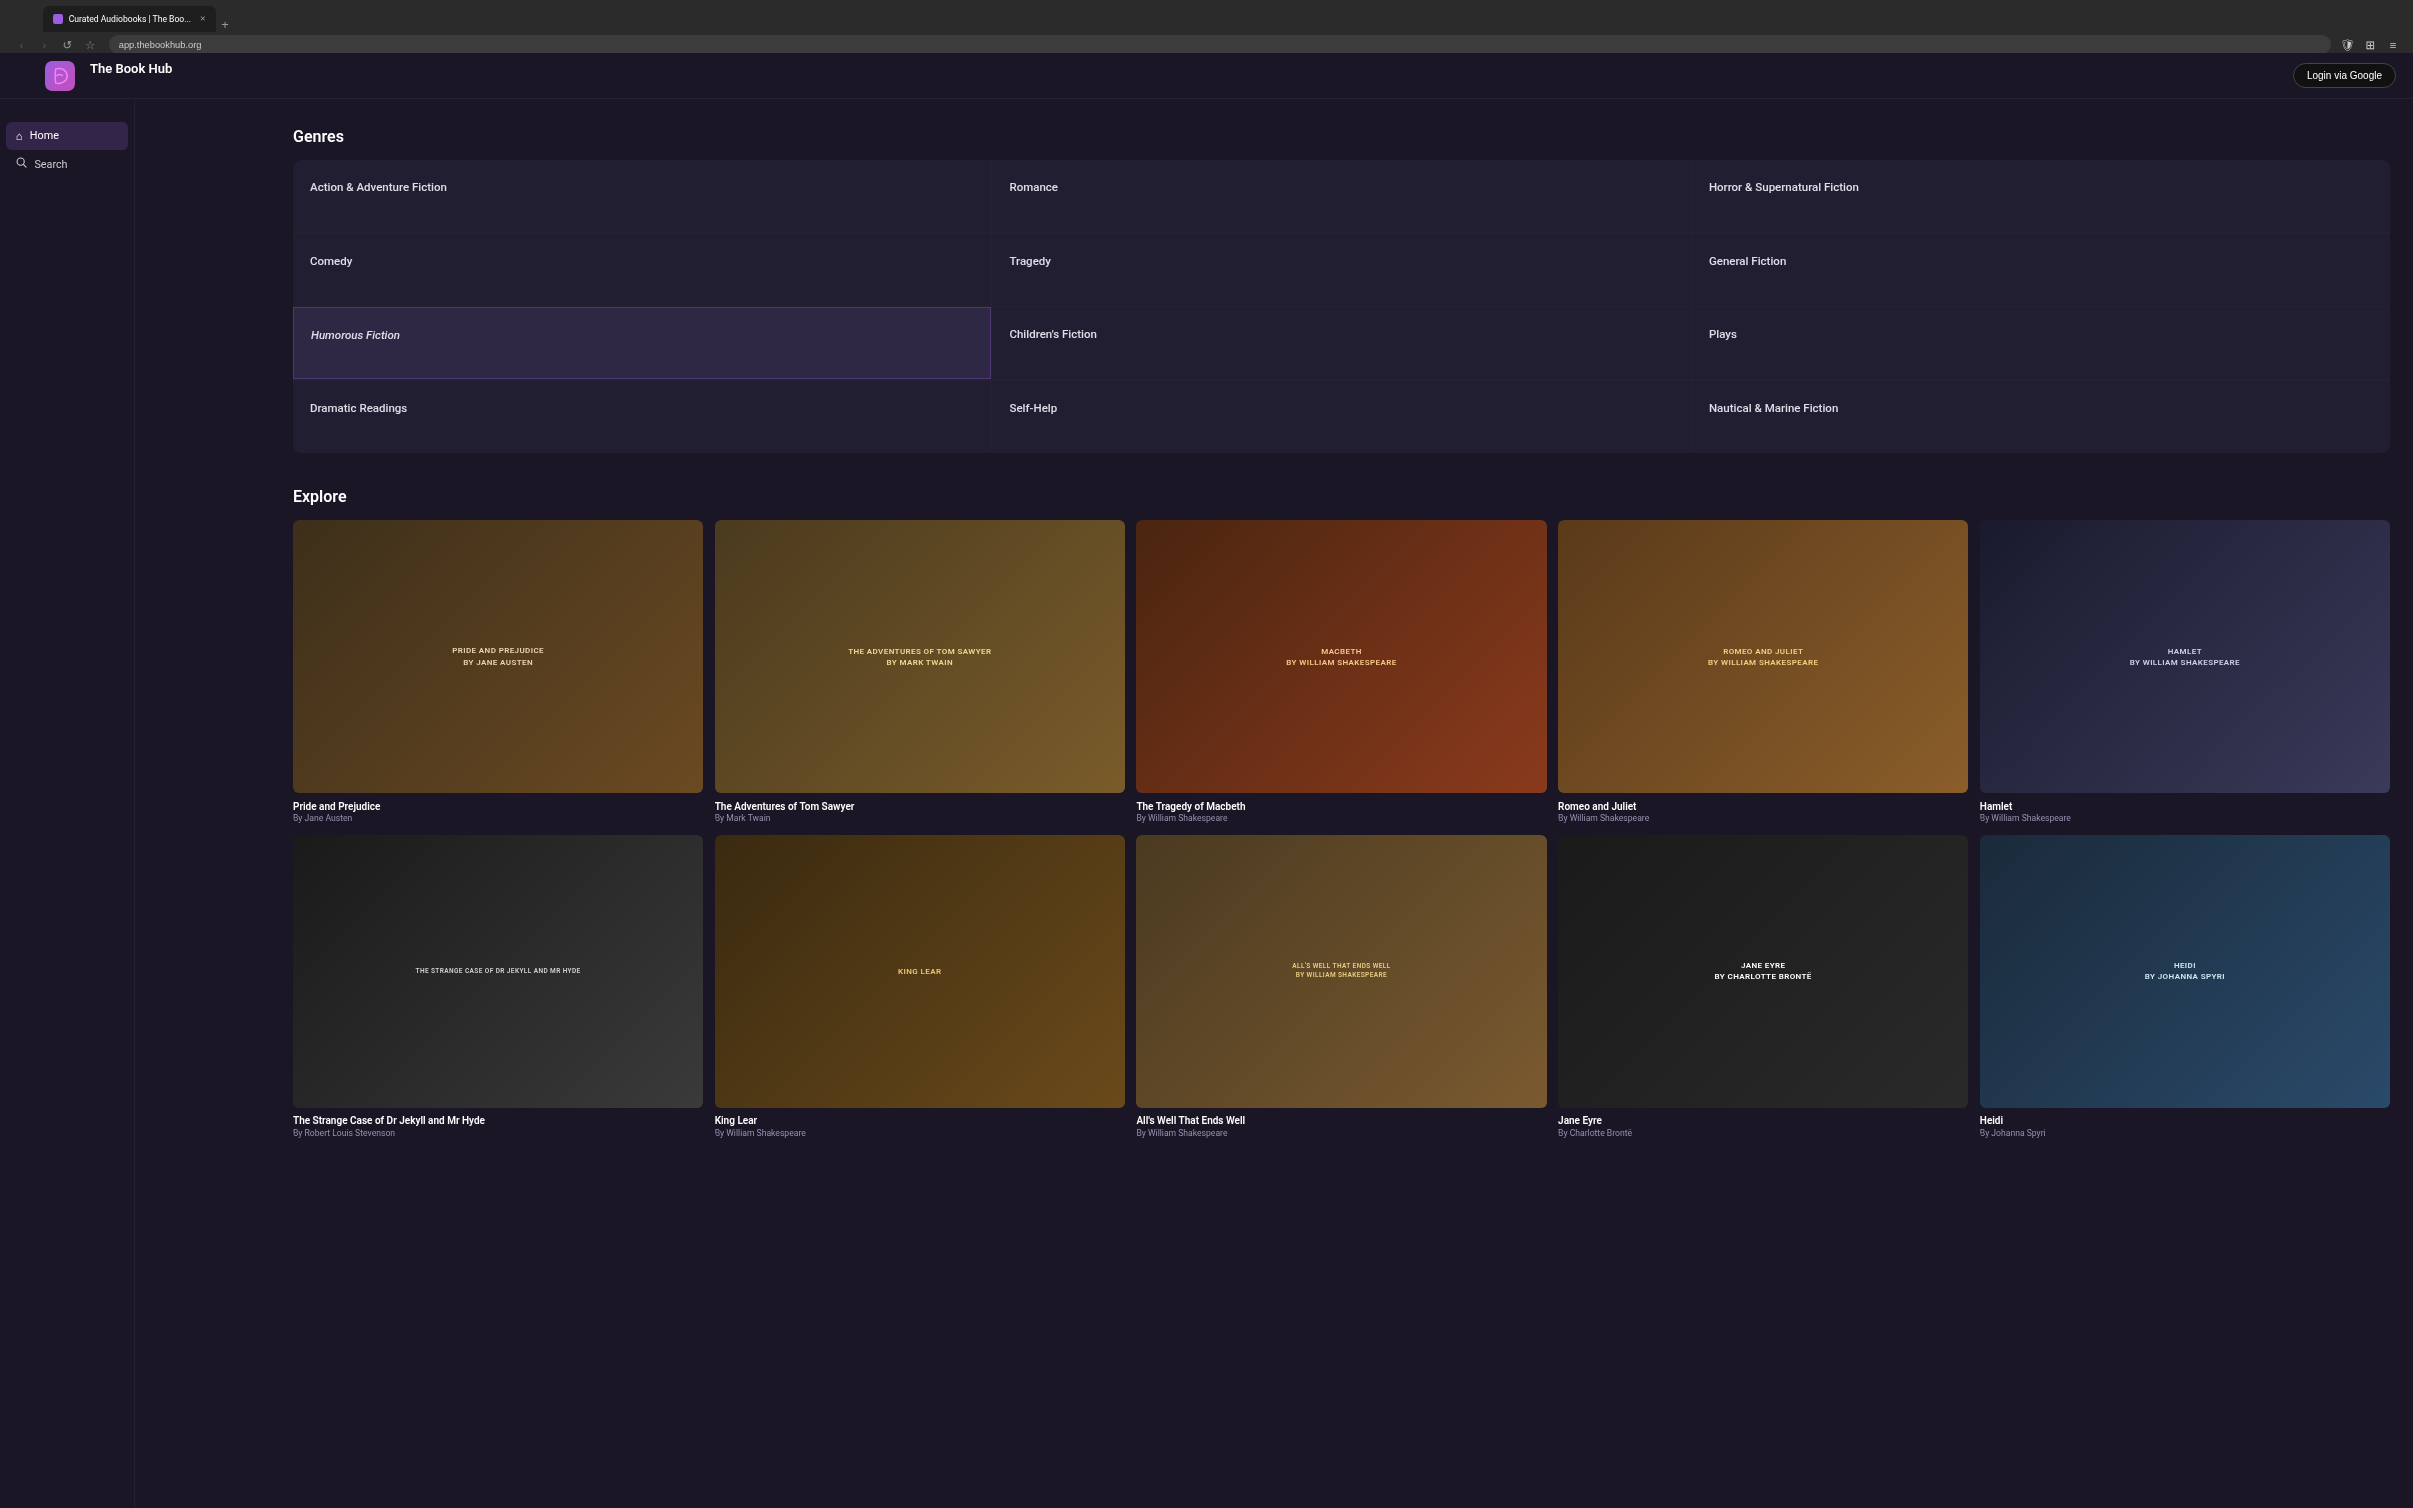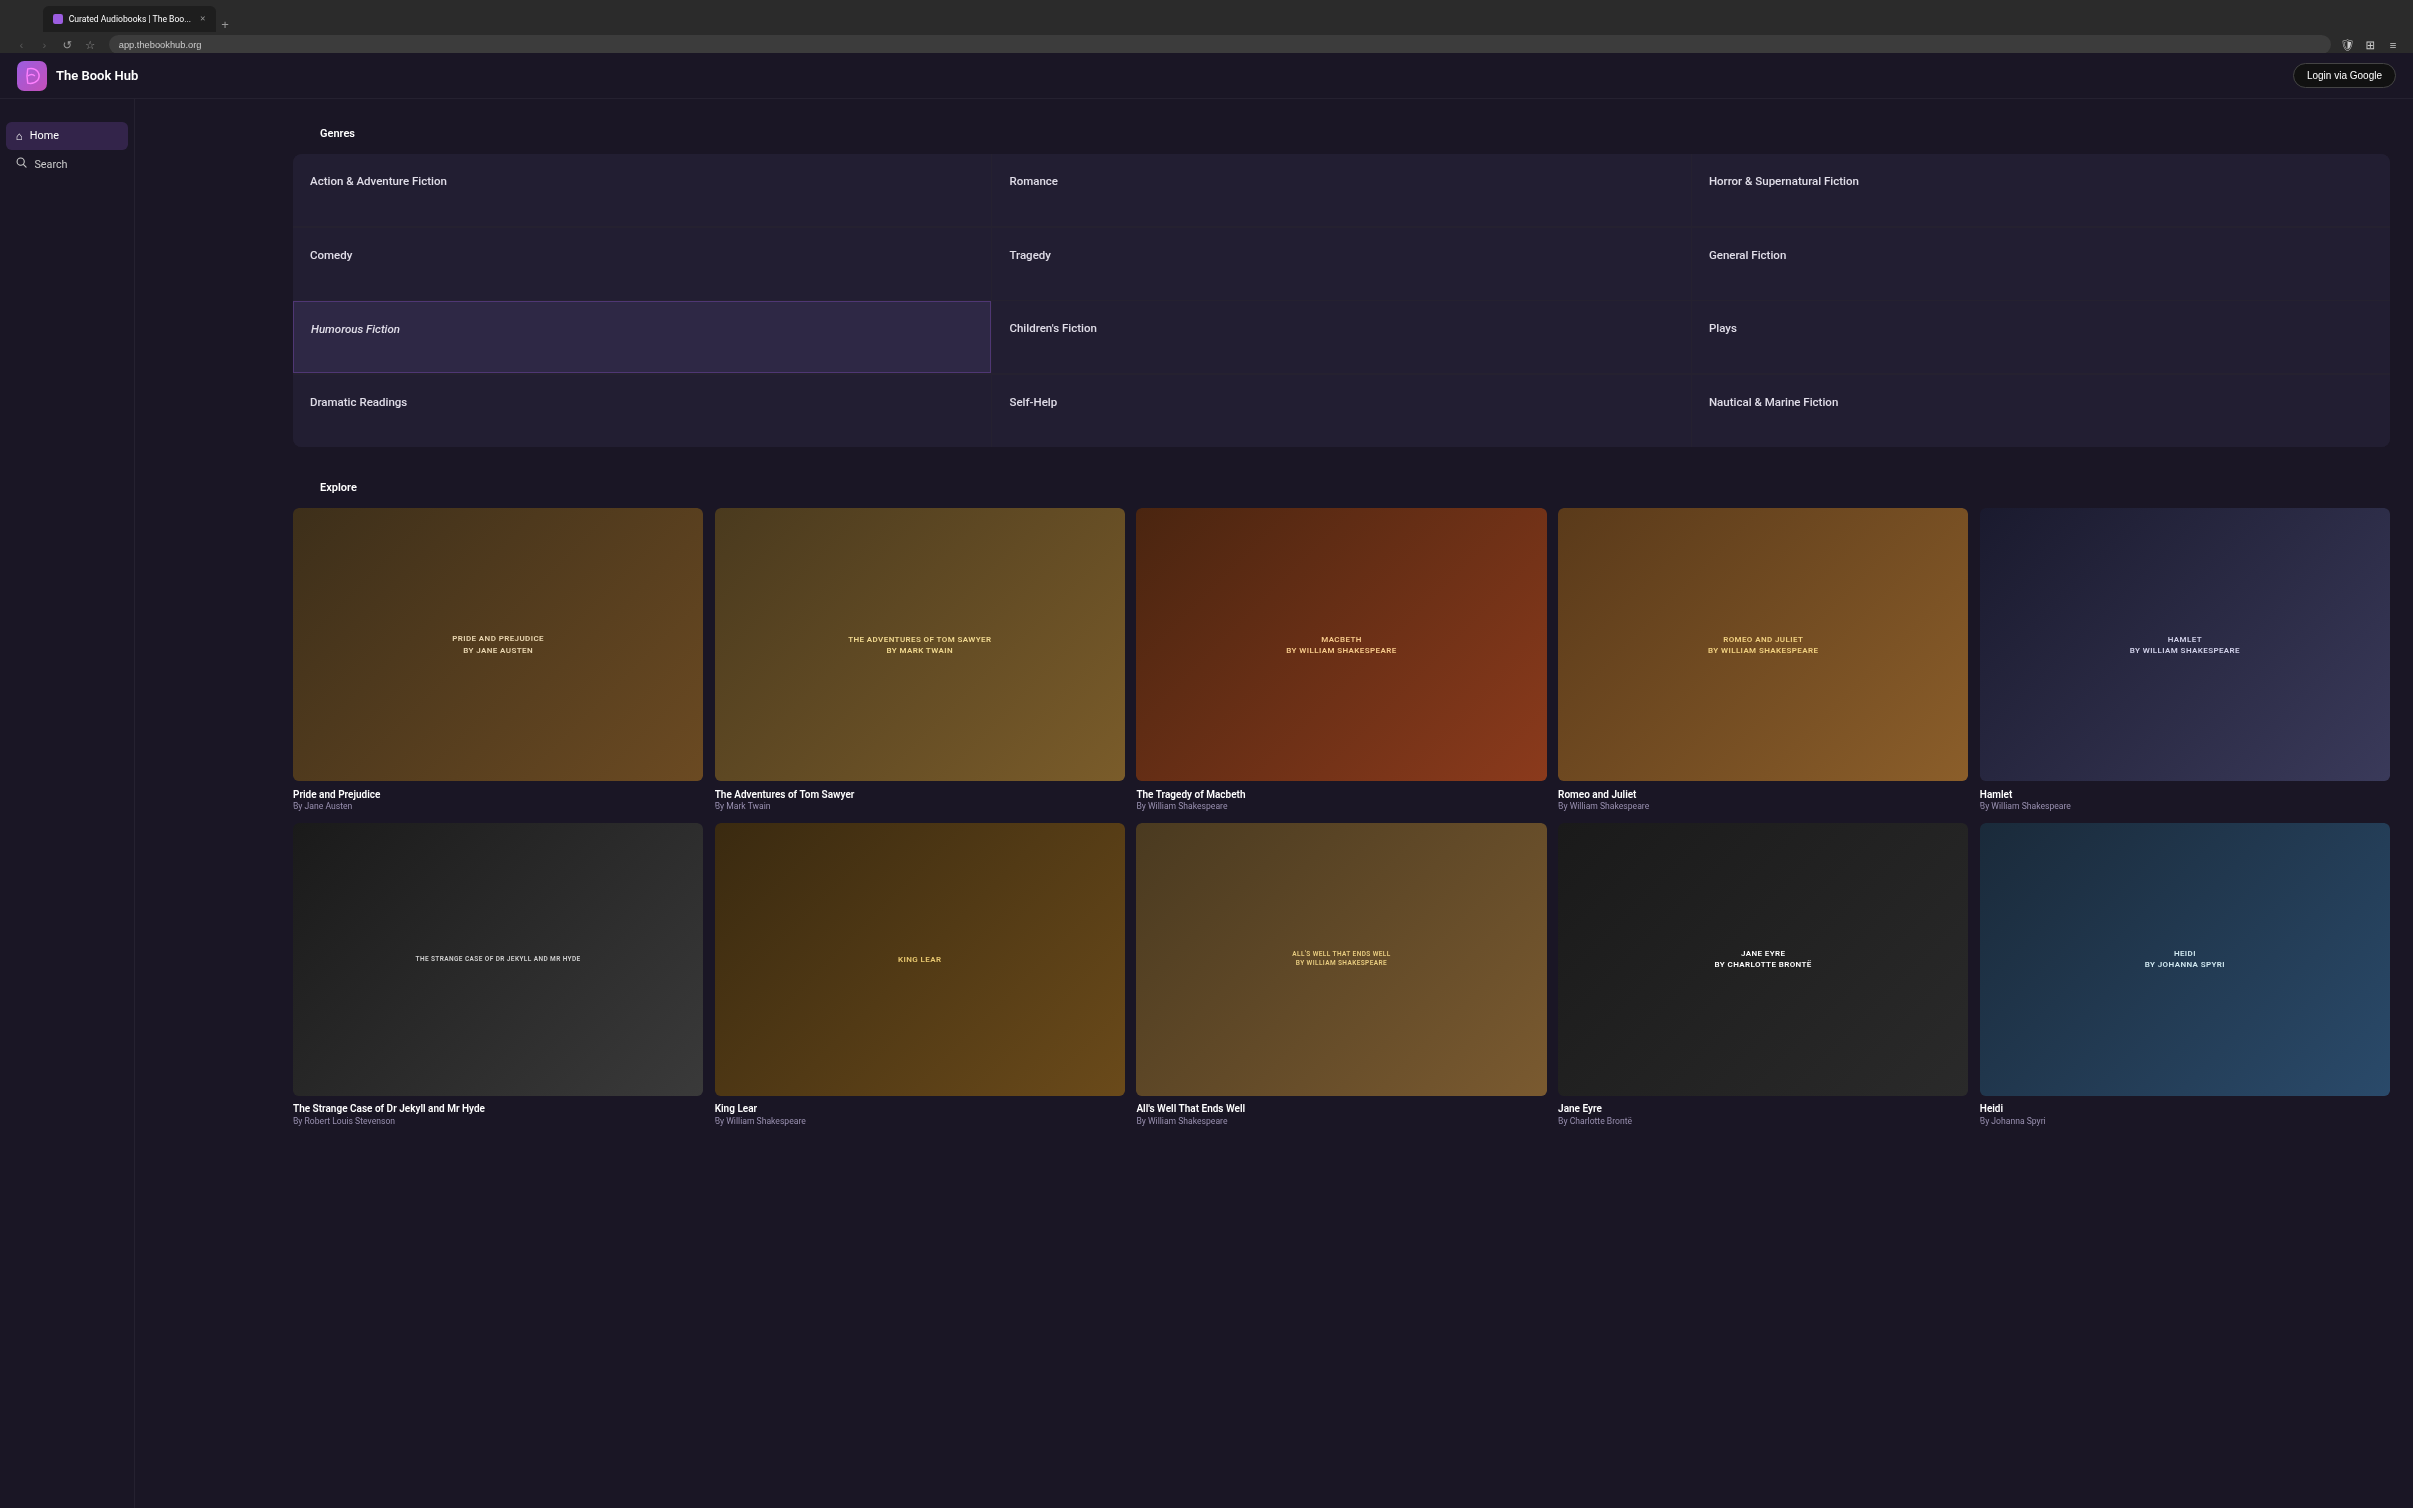--- a/index.html
+++ b/index.html
@@ -122,22 +122,22 @@
       padding: 0 17px;
       position: fixed;
       top: 53px;
       left: 0;
       right: 0;
       z-index: 100;
       border-bottom: 0.7px solid rgba(255,255,255,0.05);
     }
     .logo-wrapper {
       display: flex;
-      align-items: center;
-      gap: 9px;
+      gap: 15px;
+      margin-left: 28px;
     }
     .logo-icon {
       width: 30px; height: 30px;
       background: linear-gradient(135deg, #9c5de0, #c44fb8);
       border-radius: 7.2px;
       display: flex; align-items: center; justify-content: center;
       font-size: 16px;
       color: white;
       font-weight: bold;
     }
@@ -190,25 +190,24 @@
     
     .main-content {
       flex: 1;
       overflow-y: auto;
       padding: 63px 23px 23px;
       margin-left: 135px;
     }
 
     
     .section-title {
-      font-size: 11px;
+      font-size: 16px;
       font-weight: 600;
       color: #fff;
       margin-bottom: 14.4px;
-      margin-left: 27px;
     }
 
     
     .genres-grid {
       display: grid;
       grid-template-columns: repeat(3, 1fr);
       gap: 1.4px;
       background: rgba(255,255,255,0.05);
       border-radius: 8.6px;
       overflow: hidden;

